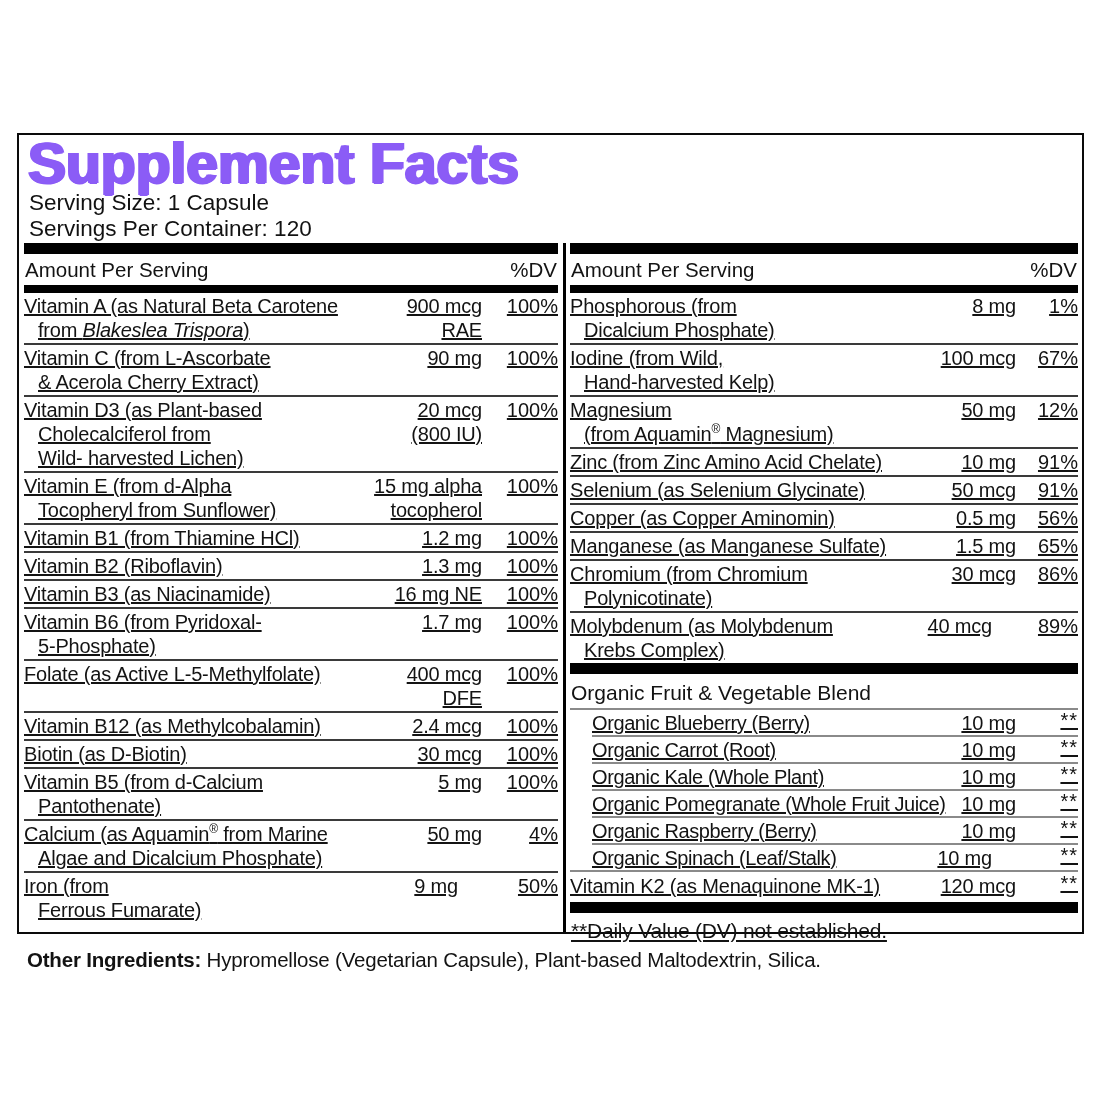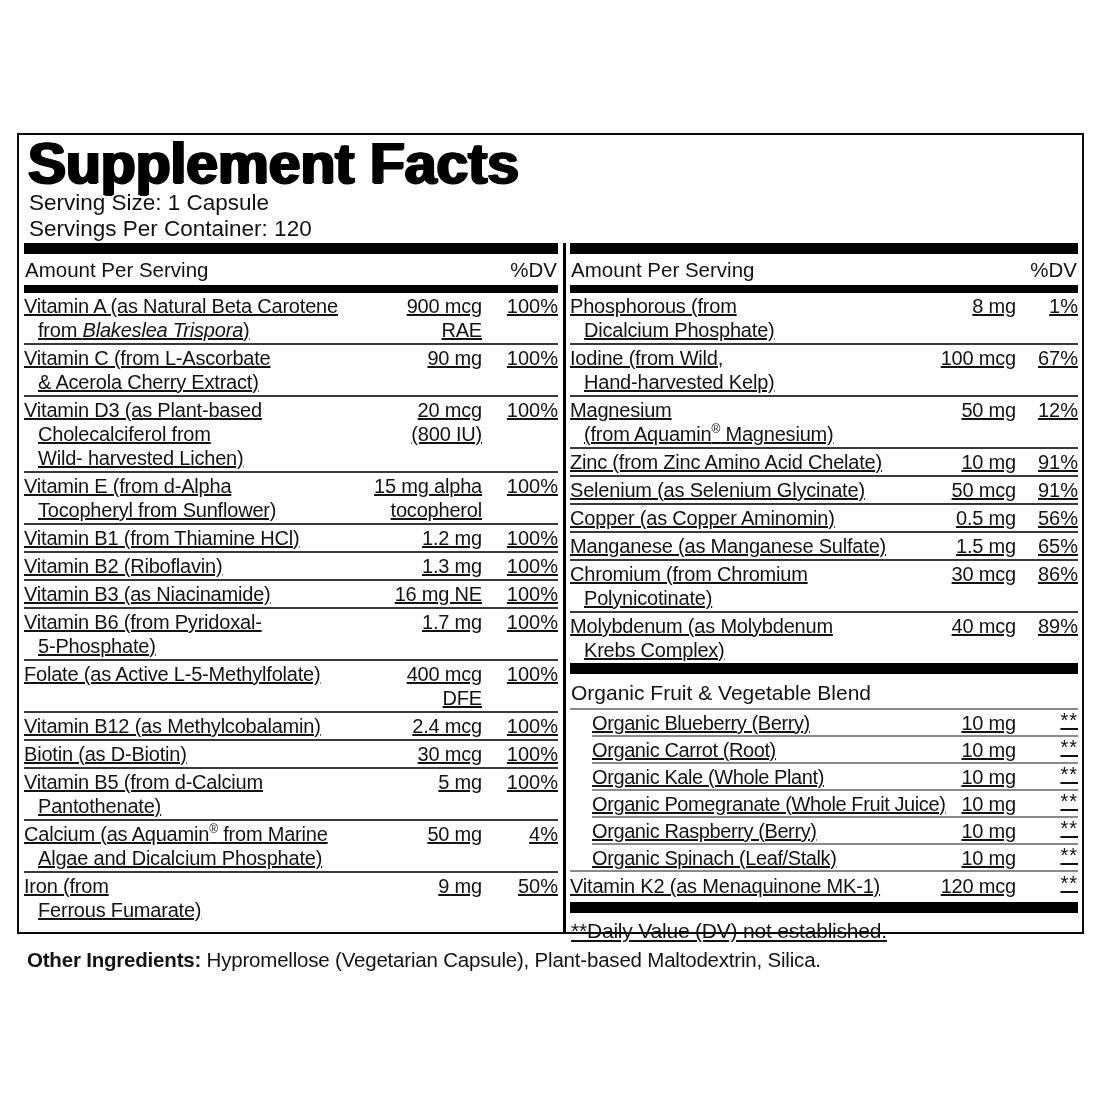--- a/index.html
+++ b/index.html
@@ -6,21 +6,21 @@
   html,body { width:1100px; height:1100px; background:#ffffff; }
   body { font-family:"Liberation Sans","DejaVu Sans",sans-serif; color:#131313; position:relative; }
 
   .panel {
     position:absolute; left:17px; top:133px; width:1067px; height:801px;
     border:2px solid #0a0a0a; background:#fff;
   }
 
   .title {
     font-size:57px; font-weight:bold; line-height:50px;
-    margin:3px 0 2px 9px; letter-spacing:0px; color:#000000;
+    margin:3px 0 2px 9px; letter-spacing:0px; color:#8b5cf6;
     text-shadow: 1.5px 0 0 currentColor, -1.5px 0 0 currentColor, 0 1px 0 currentColor;
     white-space:nowrap;
   }
   .serv { font-size:22.5px; line-height:26px; margin-left:10px; color:#121212; }
 
   .col { position:absolute; top:108px; }
   .col-left  { left:5px;  width:534px; }
   .col-right { left:551px; width:508px; }
   .vdiv { position:absolute; left:544px; top:108px; bottom:0; width:3px; background:#000; }
 
@@ -31,21 +31,21 @@
     font-weight:normal; font-size:20.5px; line-height:24px; padding:4px 1px 3px 1px;
   }
 
   .row {
     display:flex; align-items:flex-start;
     font-size:20px; line-height:24px;
     padding:1px 0 1px 0;
     border-bottom:2px solid #3a3a3a;
     text-decoration:underline;
   }
-  .rows > .row:last-child { border-bottom:none; }
+  .rows > .row:last-child { border-bottom:none;gap:24px; }
 
   .nm  { flex:1 1 0; min-width:0; padding-left:14px; text-indent:-14px; white-space:nowrap; letter-spacing:-0.2px; }
   .amt { width:110px; text-align:right; letter-spacing:-0.2px; }
   .dv  { width:76px;  text-align:right; }
   .col-right .amt { width:102px; }
   .col-right .dv  { width:62px; }
   sup { font-size:12px; line-height:0; }
   i { font-style:italic; }
 
   

